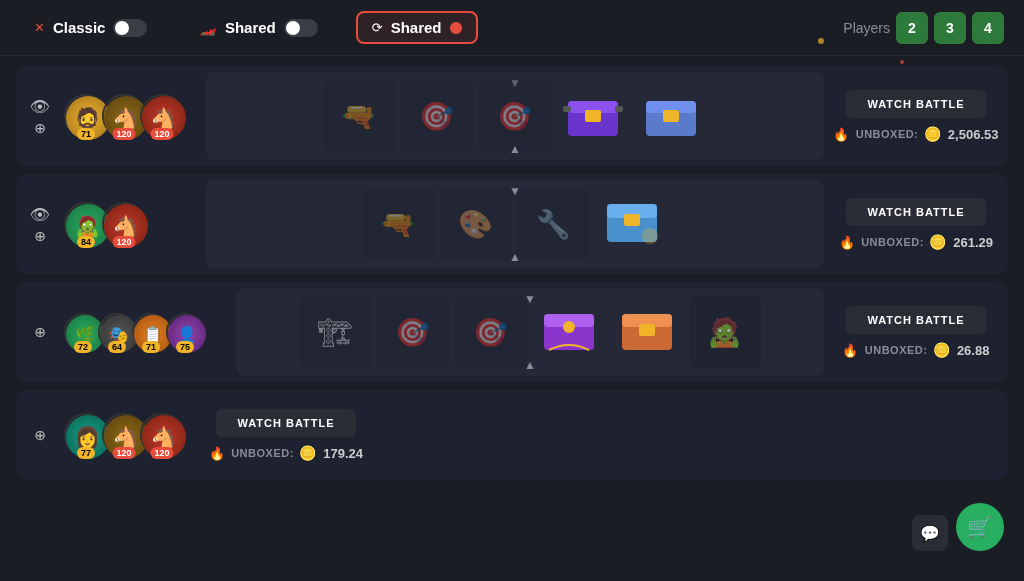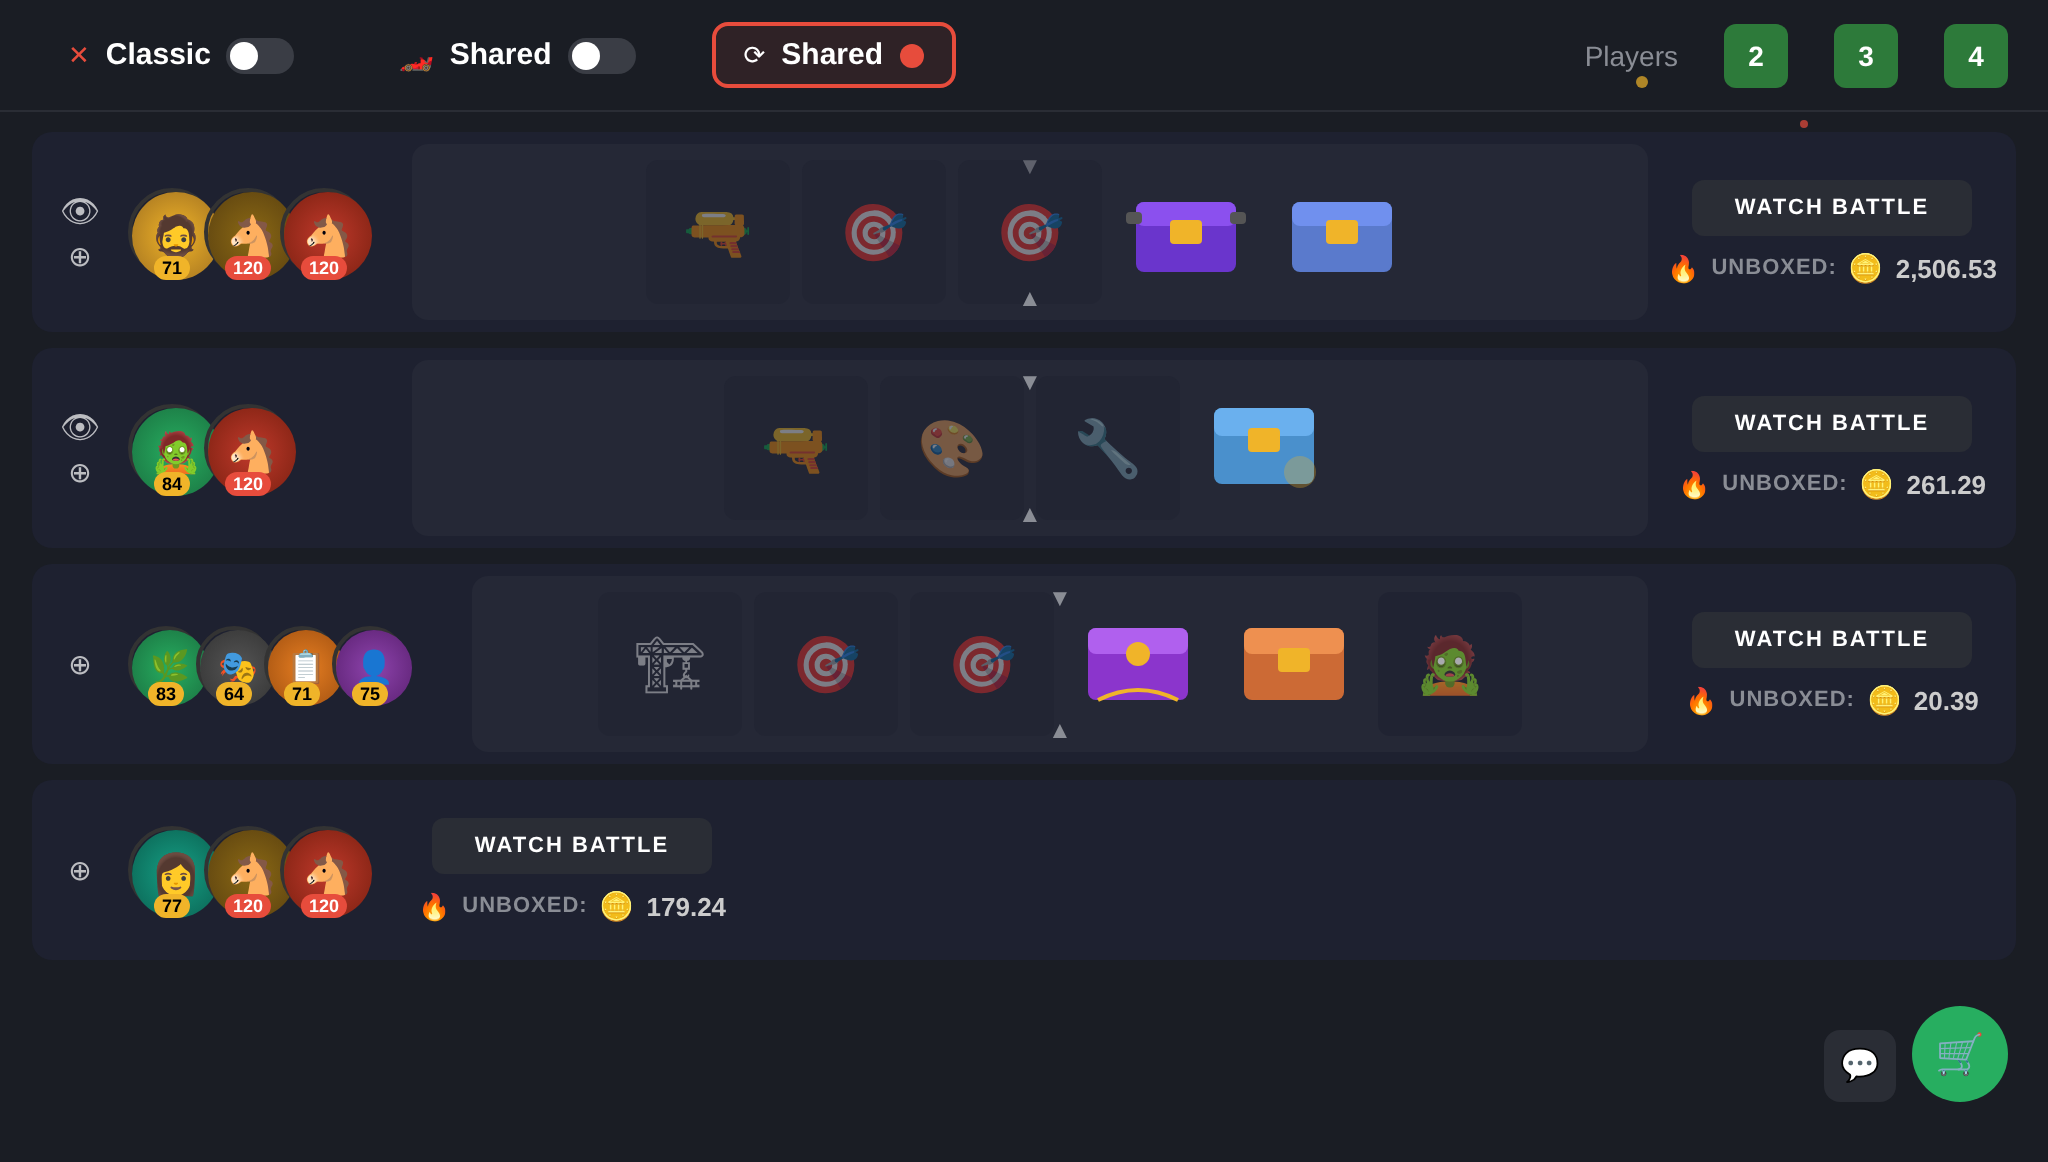--- a/index.html
+++ b/index.html
@@ -68,21 +68,21 @@
       width: 12px;
       height: 12px;
       background: #e74c3c;
       border-radius: 50%;
     }
 
     .players-section {
       margin-left: auto;
       display: flex;
       align-items: center;
-      gap: 23px;
+      gap: 6px;
     }
 
     .players-label {
       color: #8a8d95;
       font-size: 14px;
     }
 
     .player-btn {
       width: 32px;
       height: 32px;
@@ -447,21 +447,21 @@
     </div>
   </div>
 
   <div class="battle-row">
     <div class="separator-icons">
       <span style="font-size:14px; opacity:0.7; cursor:pointer;">⊕</span>
     </div>
     <div class="avatars" style="width:160px;">
       <div class="avatar" style="width:38px;height:38px;">
         <div class="avatar-circle av-green" style="border-radius:50%; width:38px;height:38px;font-size:16px;display:flex;align-items:center;justify-content:center;">🌿</div>
-        <div class="avatar-level">83</div>
+        <div class="avatar-level">72</div>
       </div>
       <div class="avatar" style="margin-left:-4px;width:38px;height:38px;">
         <div class="avatar-circle av-dark" style="border-radius:50%; width:38px;height:38px;font-size:16px;display:flex;align-items:center;justify-content:center;">🎭</div>
         <div class="avatar-level">64</div>
       </div>
       <div class="avatar" style="margin-left:-4px;width:38px;height:38px;">
         <div class="avatar-circle av-orange" style="border-radius:50%; width:38px;height:38px;font-size:16px;display:flex;align-items:center;justify-content:center;">📋</div>
         <div class="avatar-level">71</div>
       </div>
       <div class="avatar" style="margin-left:-4px;width:38px;height:38px;">
@@ -491,21 +491,21 @@
       </div>
       <div class="item-slot" style="opacity:0.6;">🧟</div>
       <div class="item-arrow bottom">▲</div>
     </div>
     <div class="watch-section">
       <button class="watch-btn">WATCH BATTLE</button>
       <div class="unboxed-info">
         <span>🔥</span>
         <span class="unboxed-label">UNBOXED:</span>
         <span class="coin-icon">🪙</span>
-        <span class="amount">20.39</span>
+        <span class="amount">26.88</span>
       </div>
     </div>
   </div>
 
   <div class="battle-row" style="height:90px;">
     <div class="separator-icons">
       <span style="font-size:14px; opacity:0.7; cursor:pointer;">⊕</span>
     </div>
     <div class="avatars">
       <div class="avatar">

